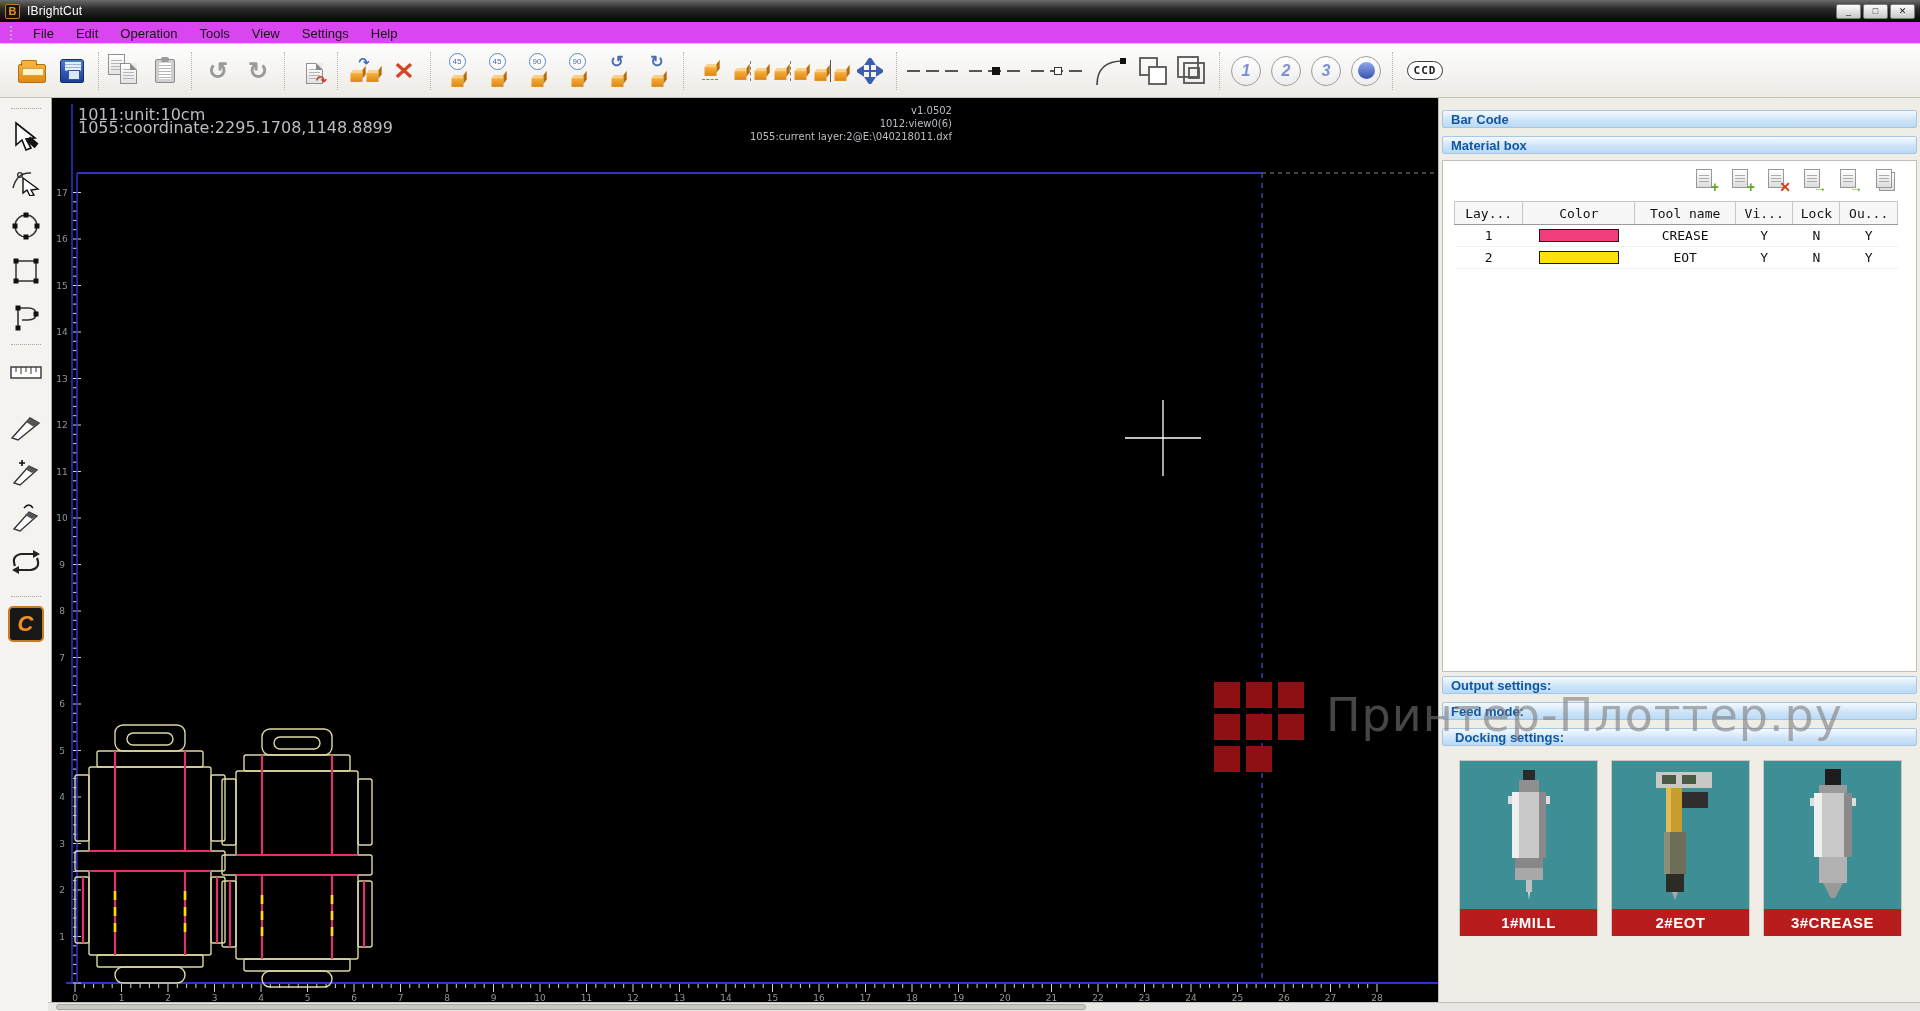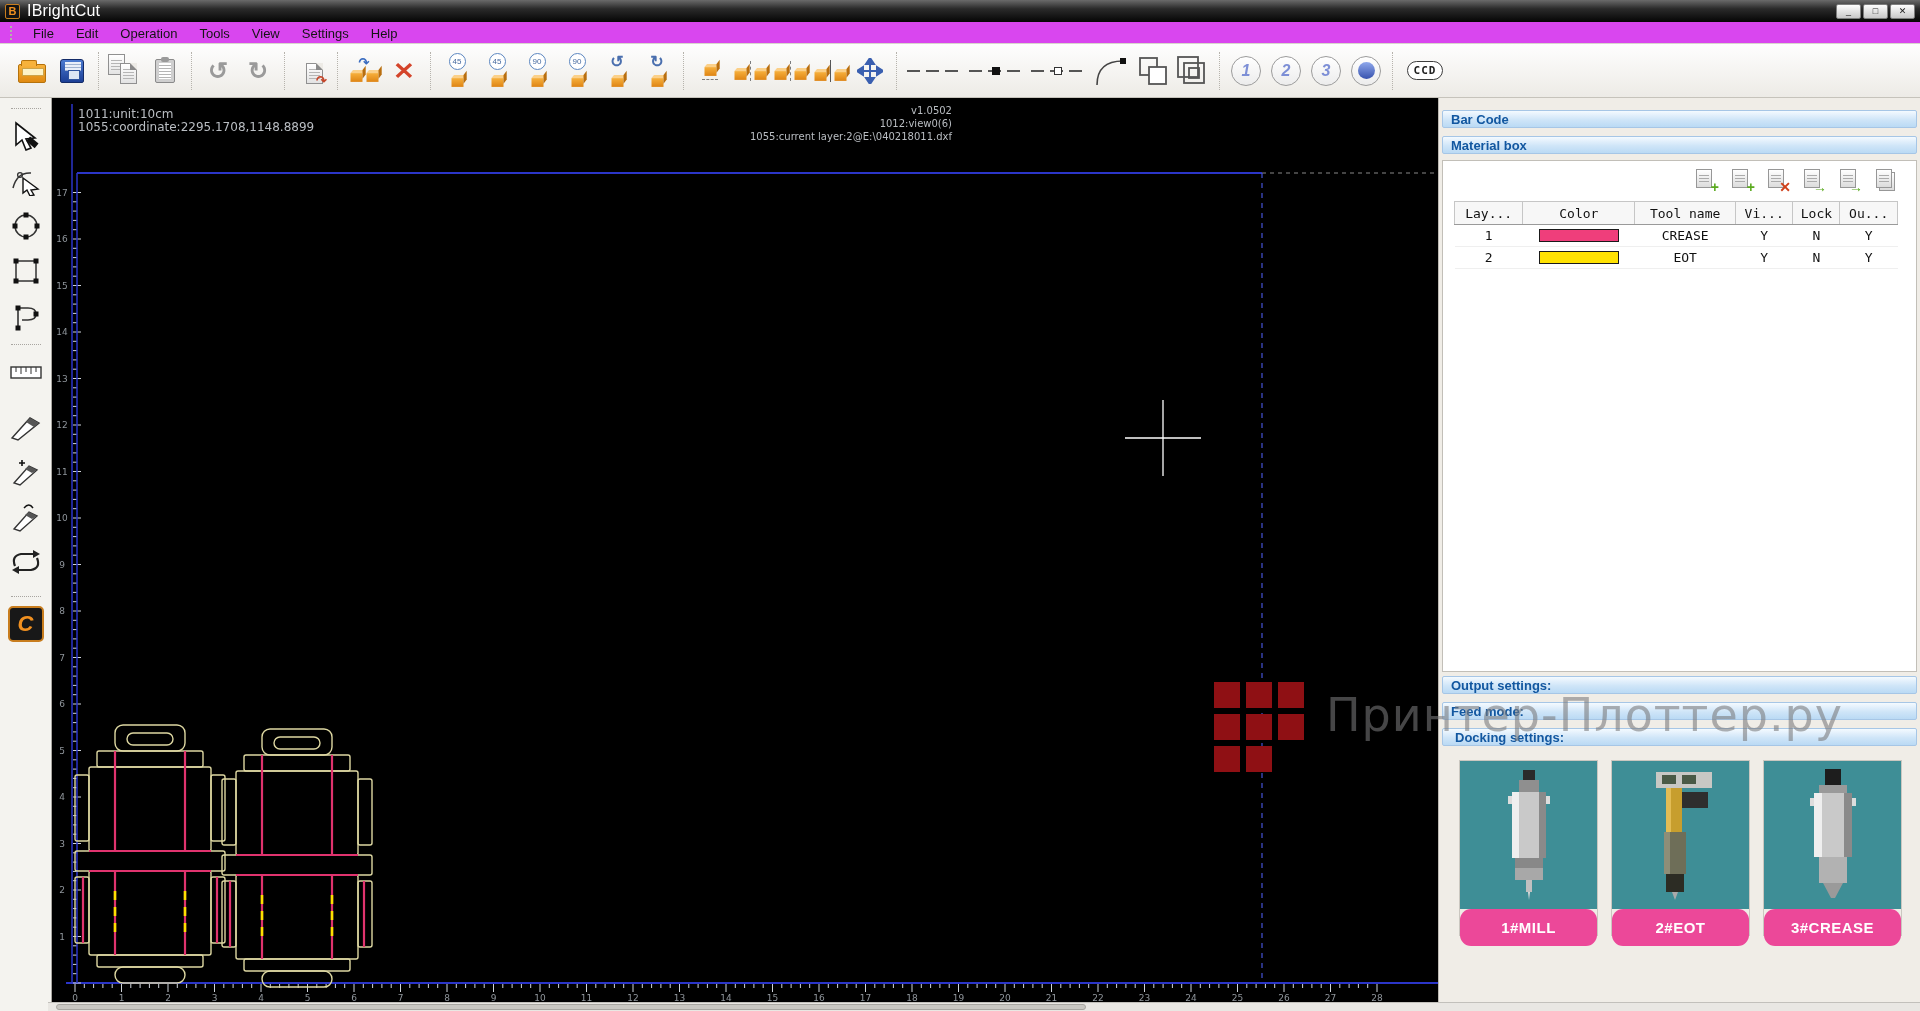--- a/index.html
+++ b/index.html
@@ -9,21 +9,21 @@
     font-family:"Liberation Sans", sans-serif; background:#d4d0c8;
     -webkit-font-smoothing:antialiased;
   }
 
   
   .titlebar{position:absolute;top:0;left:0;right:0;height:22px;
     background:linear-gradient(#6a6a6a,#2a2a2a 40%,#050505);
     display:flex;align-items:center;padding:0 5px;color:#fff;z-index:60;}
   .app-logo{width:15px;height:15px;background:#141414;border:1px solid #c87d1e;
     color:#f09020;font-weight:bold;font-size:11px;line-height:13px;text-align:center;border-radius:2px;}
-  .title-text{margin-left:7px;font-size:16px;letter-spacing:.2px;}
+  .title-text{margin-left:7px;font-size:12px;letter-spacing:.2px;}
   .win-controls{margin-left:auto;display:flex;gap:2px;}
   .win-btn{width:25px;height:15px;background:linear-gradient(#fdfdfd,#c8c8c8);
     border:1px solid #7d7d7d;border-radius:2px;font-size:9px;line-height:12px;
     text-align:center;color:#222;}
 
   
   .menubar{position:absolute;top:22px;left:0;right:0;height:22px;background:#d946ef;
     border-bottom:1px solid #d8d5cd;display:flex;align-items:center;padding-left:8px;z-index:59;}
   .grip{height:14px;border-left:2px dotted #b4b1aa;margin:0 10px 0 2px;}
   .menu-item{padding:2px 11px;font-size:13px;color:#141414;}
@@ -89,21 +89,21 @@
   .palette{position:absolute;top:98px;left:0;width:52px;bottom:0;background:#f4f3ef;
     border-right:1px solid #a9a6a0;display:flex;flex-direction:column;align-items:center;padding-top:6px;z-index:5;}
   .pal-btn{width:42px;height:42px;display:flex;align-items:center;justify-content:center;margin-bottom:3px;}
   .pal-sep{width:30px;border-top:1px dotted #a8a5a0;margin:4px 0 6px;}
   .c-logo{width:36px;height:36px;background:#181818;border:2px solid #c87d1e;border-radius:5px;
     color:#f09020;font-weight:bold;font-size:22px;font-style:italic;display:flex;align-items:center;justify-content:center;}
 
   
   .canvas{position:absolute;top:98px;left:52px;width:1386px;height:904px;background:#000;overflow:hidden;z-index:1;}
   .canvas svg.overlay{position:absolute;left:0;top:0;}
-  .info-left{position:absolute;left:26px;top:10px;color:#b9bdc2;font-size:12px;line-height:13px;font-family:"DejaVu Sans",sans-serif;}
+  .info-left{position:absolute;left:26px;top:10px;color:#b9bdc2;font-size:16px;line-height:13px;font-family:"DejaVu Sans",sans-serif;}
   .info-center{position:absolute;left:480px;width:420px;top:6px;text-align:right;color:#b9bdc2;font-size:10px;line-height:13px;font-family:"DejaVu Sans",sans-serif;}
   .dielines{position:absolute;left:20px;top:620px;}
 
   
   .watermark{position:absolute;left:1214px;top:682px;z-index:45;pointer-events:none;display:flex;align-items:flex-start;}
   .wm-grid{display:grid;grid-template-columns:repeat(3,26px);grid-auto-rows:26px;gap:6px;}
   .wm-sq{background:#8f1014;}
   .wm-text{margin-left:22px;margin-top:6px;font-size:46px;color:rgba(120,120,122,.58);white-space:nowrap;letter-spacing:1px;font-family:"DejaVu Sans",sans-serif;}
 
   
@@ -124,22 +124,22 @@
   table.mat{position:absolute;left:11px;top:40px;width:444px;border-collapse:collapse;
     font-family:"DejaVu Sans Mono",monospace;font-size:13px;color:#111;}
   table.mat th{border:1px solid #c6c6c6;border-bottom:1px solid #9a9a9a;background:#f7f7f7;
     font-weight:normal;height:23px;}
   table.mat td{height:22px;text-align:center;border-bottom:1px solid #efefef;}
   .swatch{width:80px;height:13px;border:1px solid #1a1a1a;margin:0 auto;}
 
   .dock-content{position:absolute;left:0;right:0;top:654px;bottom:0;}
   .tool-card{position:absolute;top:8px;width:139px;height:176px;border:1px solid #cac7c0;}
   .tool-card .img{height:148px;background:#3e8e96;display:flex;align-items:center;justify-content:center;}
-  .tool-card .lbl{height:37px;background:#ec4899;color:#fff;display:flex;align-items:center;justify-content:center;
-    font-weight:bold;font-size:15px;letter-spacing:.5px;border-radius:11px;}
+  .tool-card .lbl{height:27px;background:#b91c1c;color:#fff;display:flex;align-items:center;justify-content:center;
+    font-weight:bold;font-size:15px;letter-spacing:.5px;}
 
   .scrollstrip{position:absolute;left:48px;right:0;bottom:0;height:9px;background:#e9e7e3;border-top:1px solid #c2c0bb;z-index:55;}
   .scrollthumb{position:absolute;left:8px;top:1px;height:6px;width:55%;background:#c9c7c2;border:1px solid #a8a6a1;border-radius:3px;}
 </style>
 </head>
 <body>
 
 <div class="titlebar">
   <span class="app-logo">B</span>
   <span class="title-text">IBrightCut</span>

